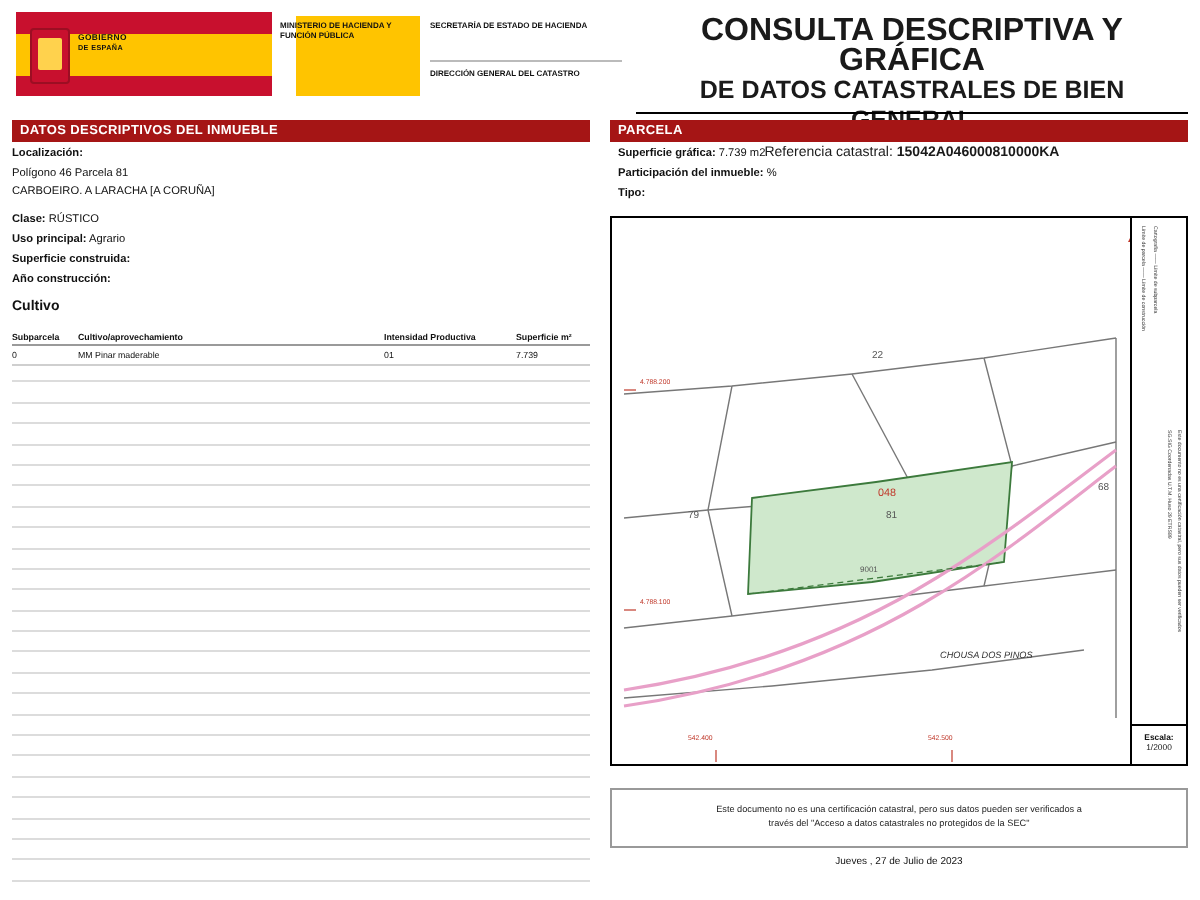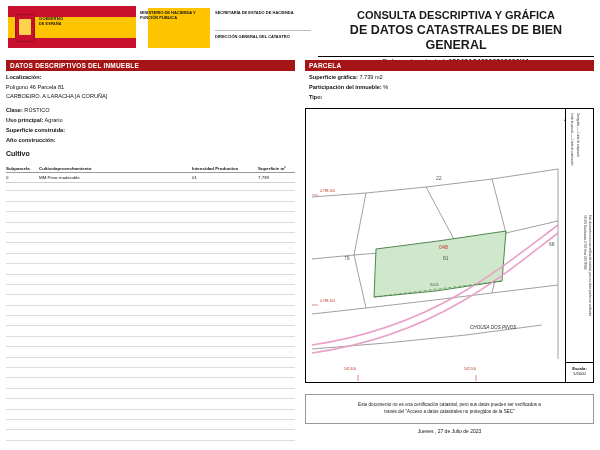--- a/index.html
+++ b/index.html
@@ -51,21 +51,21 @@
     position:absolute;left:215px;top:10px;width:96px;
     font-size:4px;line-height:5px;color:#111;font-weight:bold;
   }
   .sep-line{
     position:absolute;left:215px;top:30px;width:96px;height:1px;background:#bbb;
   }
   .title{
     position:absolute;left:318px;top:8px;width:276px;
     text-align:center;color:#1a1a1a;
   }
-  .title .t1{font-size:11px;font-weight:bold;line-height:15px;}
+  .title .t1{font-size:16px;font-weight:bold;line-height:15px;}
   .title .t2{font-size:12.5px;font-weight:bold;line-height:15px;}
   .title .t3{font-size:7px;margin-top:5px;}
   .title .t3 b{font-weight:bold;}
   .hrule{
     position:absolute;left:318px;top:56px;width:276px;height:1px;background:#000;
   }
   
   .barleft{
     position:absolute;left:6px;top:60px;width:289px;height:11px;
     background:#a51515;color:#fff;font-size:6.5px;font-weight:bold;

